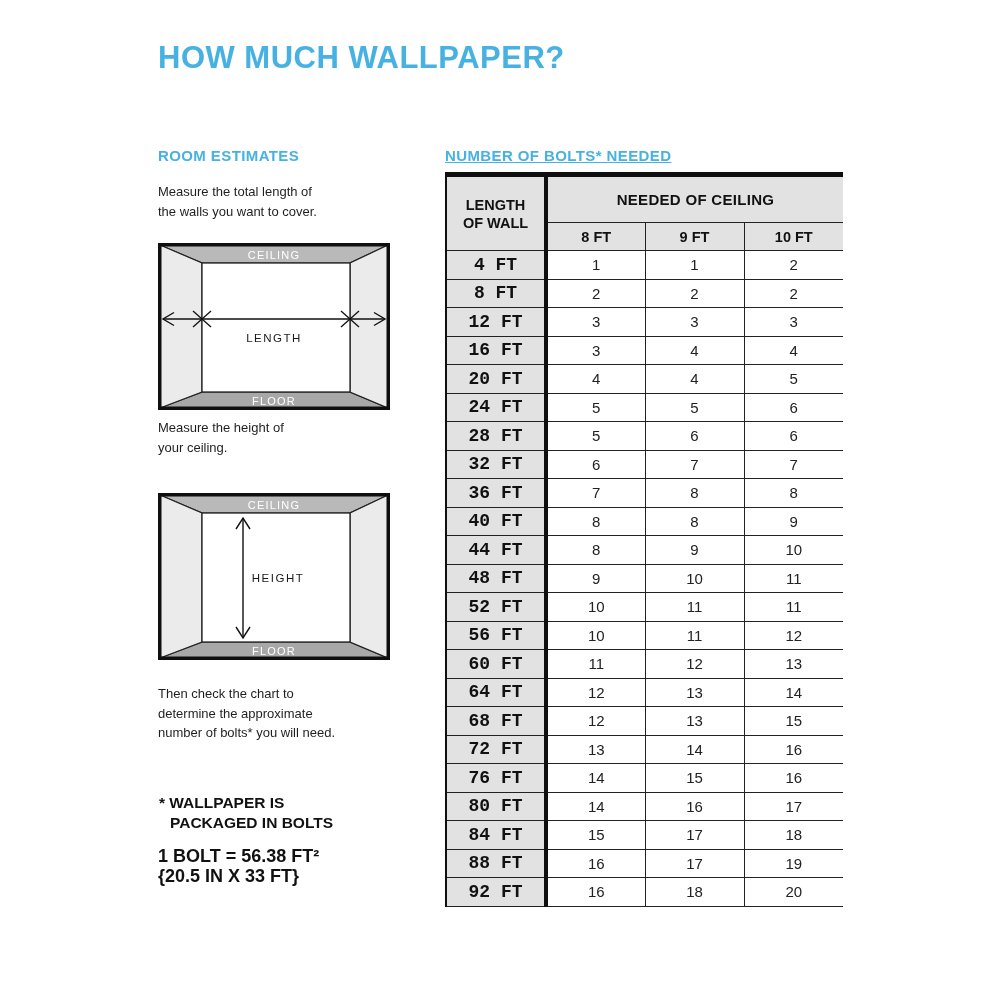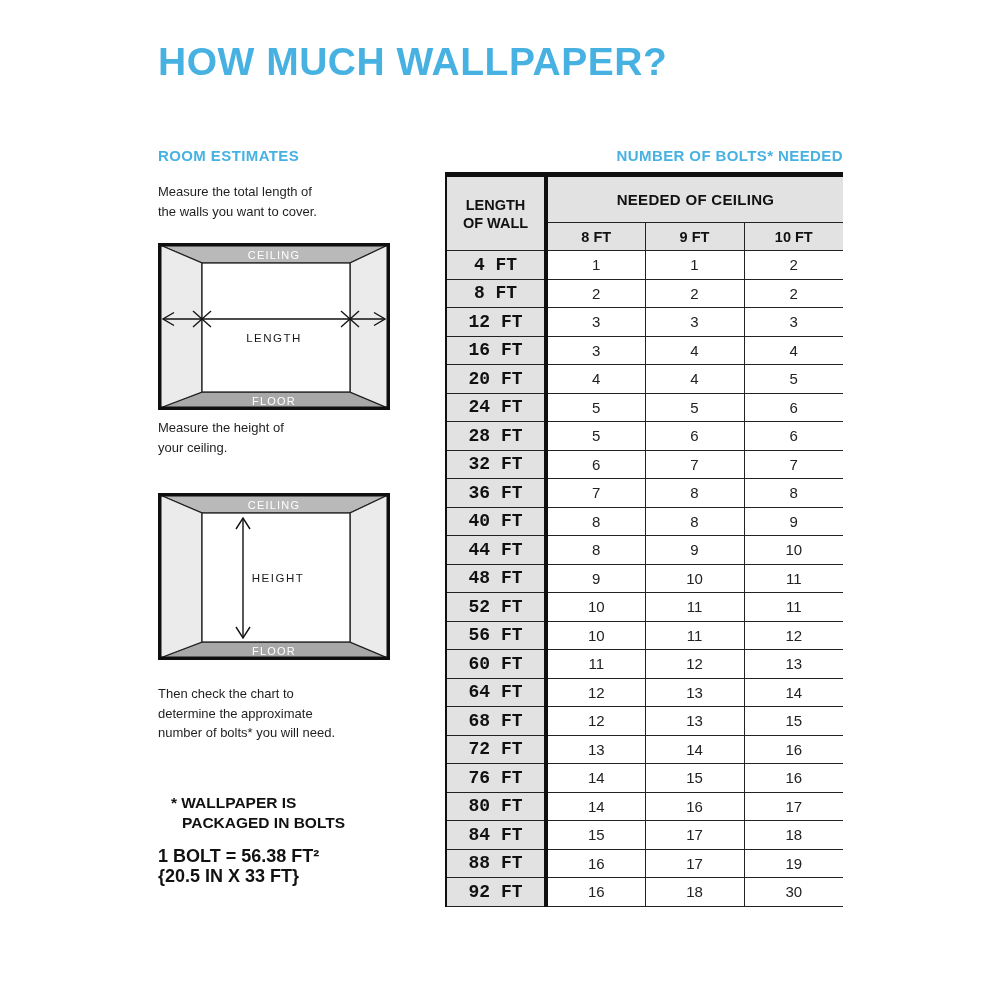--- a/index.html
+++ b/index.html
@@ -9,48 +9,48 @@
     width: 1000px;
     height: 1000px;
     background: #ffffff;
     font-family: "Liberation Sans", sans-serif;
     color: #1a1a1a;
     overflow: hidden;
   }
   .page-title {
     position: absolute;
     left: 158px; top: 40px;
-    font-size: 39px;
+    font-size: 31px;
     font-weight: 700;
     letter-spacing: 0.5px;
     color: #47b2e2;
   }
   .section-heading {
     position: absolute;
     font-size: 15px;
     font-weight: 700;
     letter-spacing: 0.4px;
     color: #47b2e2;
   }
   #room-estimates-heading { left: 158px; top: 147px; }
-  #bolts-heading { left: 445px; top: 147px; width: 398px; text-align: right; }
+  #bolts-heading { left: 445px; top: 147px; width: 398px; text-align: left; text-decoration: underline; }
   .body-text {
     position: absolute;
     left: 158px;
     font-size: 13px;
     line-height: 19.5px;
     color: #1f1f1f;
     white-space: pre-line;
   }
   #step1 { top: 182px; }
   #step2 { top: 418px; }
   #step3 { top: 684px; }
   .footnote {
     position: absolute;
-    left: 171px; top: 793px;
+    left: 159px; top: 793px;
     font-size: 15.5px;
     font-weight: 700;
     line-height: 19.5px;
     color: #111;
   }
   .footnote .indent { padding-left: 11px; }
   .bolt-info {
     position: absolute;
     left: 158px; top: 846px;
     font-size: 18px;
@@ -317,19 +317,19 @@
           <tr>
             <th class="wall-cell">88 FT</th>
             <td>16</td>
             <td>17</td>
             <td>19</td>
           </tr>
           <tr>
             <th class="wall-cell">92 FT</th>
             <td>16</td>
             <td>18</td>
-            <td>30</td>
+            <td>20</td>
           </tr>
         </tbody>
     </table>
   </div>
 
 </div>
 
 </body></html>

